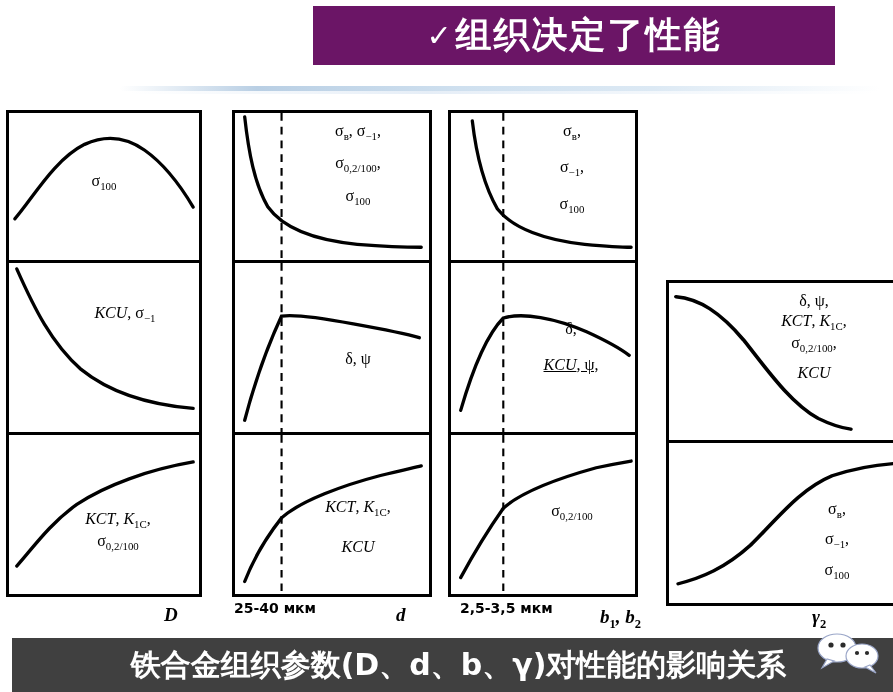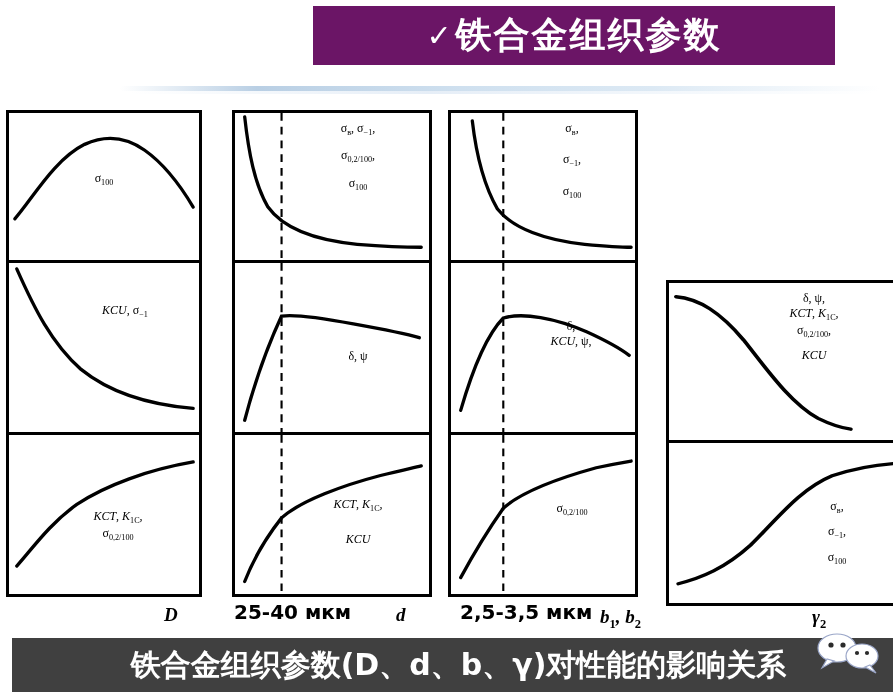--- a/index.html
+++ b/index.html
@@ -57,36 +57,36 @@
 
   .panel svg { position:absolute; left:0; top:0; width:100%; height:100%; }
 
   .lbl {
     position:absolute;
     font-family:"Liberation Serif", serif;
     color:#000;
     line-height:1.22;
     text-align:center;
     white-space:nowrap;
-    font-size:12px;
+    font-size:16px;
   }
   .lbl i { font-style:italic; }
   .lbl sub { font-size:68%; }
 
   .axis-name {
     position:absolute;
     font-family:"Liberation Serif", serif;
     font-style:italic; font-weight:bold;
     font-size:19px; color:#000; white-space:nowrap;
   }
   .axis-name sub { font-size:66%; font-style:normal; }
   .range-note {
     position:absolute;
     font-family:"DejaVu Sans", sans-serif;
-    font-weight:bold; font-size:20px; color:#000; white-space:nowrap;
+    font-weight:bold; font-size:14px; color:#000; white-space:nowrap;
   }
 
   
   #footer-bar {
     position:absolute; left:12px; top:638px; width:893px; height:54px;
     background:#404040;
     display:flex; align-items:center; justify-content:center;
   }
   #footer-text {
     color:#ffffff; font-weight:bold; font-size:30px; white-space:nowrap;
@@ -95,21 +95,21 @@
   }
   #wechat-badge {
     position:absolute; right:6px; top:628px; width:80px; height:46px;
   }
 </style>
 </head>
 <body>
 
 <div id="header-banner">
   <span id="header-check">✓</span>
-  <span id="header-title">铁合金组织参数</span>
+  <span id="header-title">组织决定了性能</span>
 </div>
 <div id="header-rule"></div>
 <div id="header-rule-2"></div>
 
 <div id="figure">
 
   <div class="col" style="left:6px; top:14px; width:196px; height:487px;">
 
     <div class="panel first" style="top:0; height:150px;">
       <svg viewBox="0 0 196 150" preserveAspectRatio="none">
@@ -195,21 +195,21 @@
       </div>
     </div>
 
     <div class="panel mid" style="top:150px; height:172px;">
       <svg viewBox="0 0 190 172" preserveAspectRatio="none">
         <path d="M10,150 C20,116 34,76 54,56 C74,50 108,56 140,70 C160,79 176,88 184,94" fill="none" stroke="#000" stroke-width="3.4" stroke-linecap="round"></path>
         <line x1="54" y1="0" x2="54" y2="172" stroke="#000" stroke-width="2.2" stroke-dasharray="8,6"></line>
       </svg>
       <div class="lbl" style="left:60px; right:4px; top:56px;">
         <div>δ,</div>
-        <div style="margin-top:0;"><i>KCU</i>, ψ,</div>
+        <div style="margin-top:16px;text-decoration:underline;"><i>KCU</i>, ψ,</div>
       </div>
     </div>
 
     <div class="panel last" style="top:322px; height:165px;">
       <svg viewBox="0 0 190 165" preserveAspectRatio="none">
         <path d="M10,148 C24,122 40,96 54,76 C74,58 114,44 150,34 C168,30 180,28 186,27" fill="none" stroke="#000" stroke-width="3.4" stroke-linecap="round"></path>
         <line x1="54" y1="0" x2="54" y2="165" stroke="#000" stroke-width="2.2" stroke-dasharray="8,6"></line>
       </svg>
       <div class="lbl" style="left:62px; right:4px; top:66px;">
         <div>σ<sub>0,2/100</sub></div>

